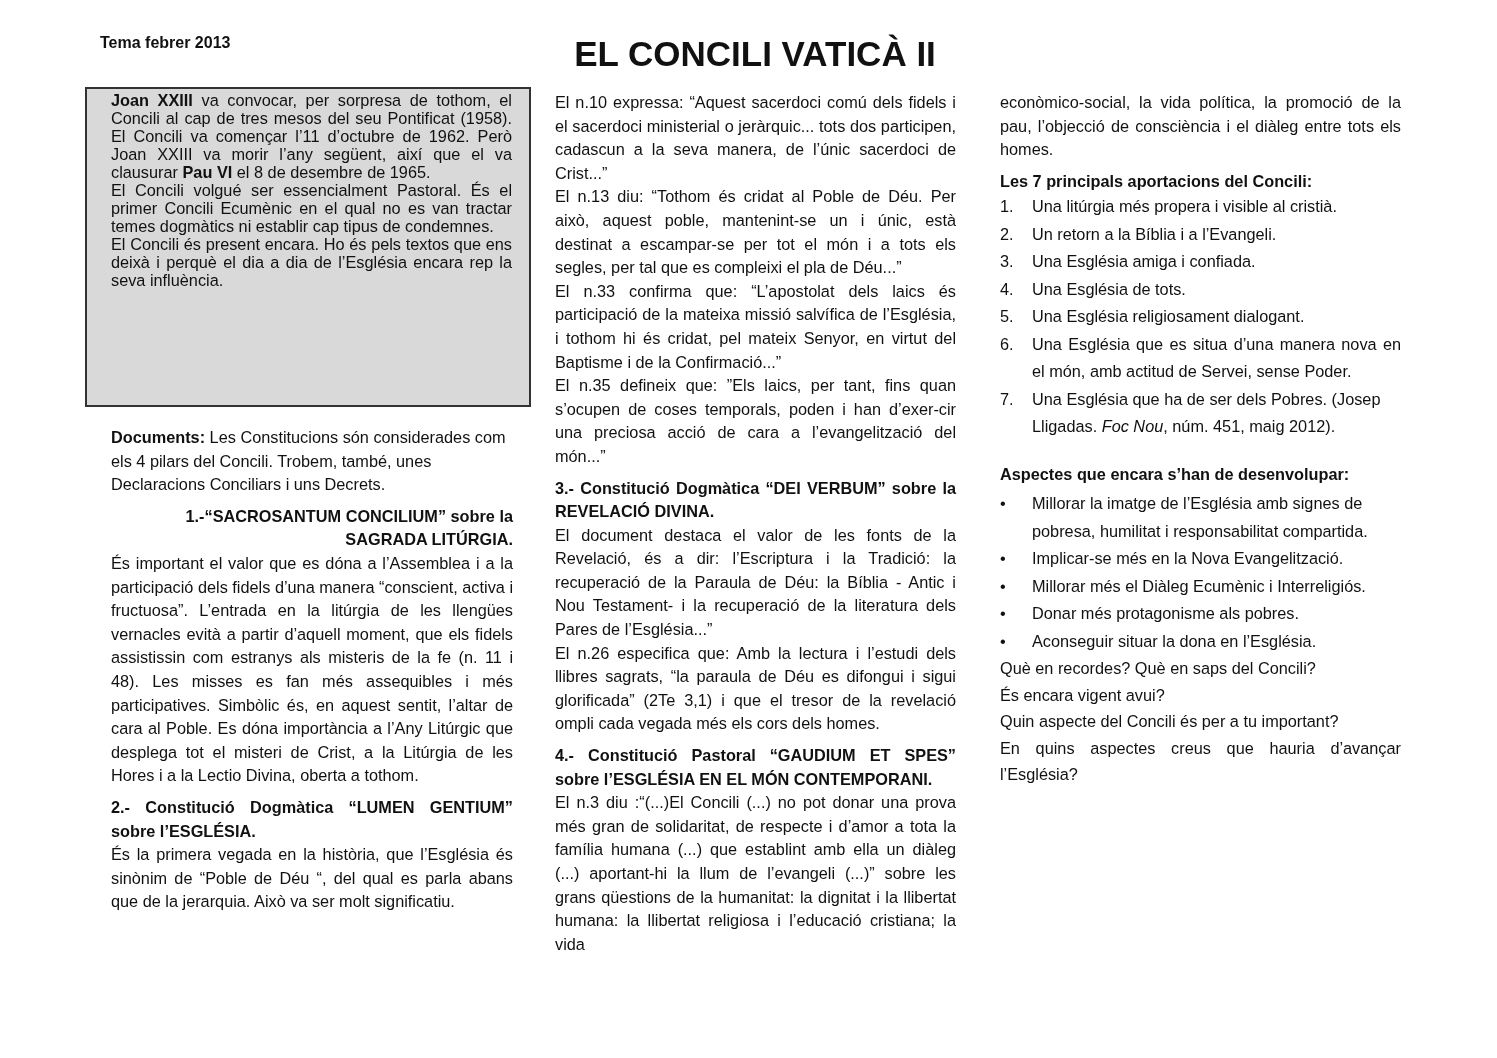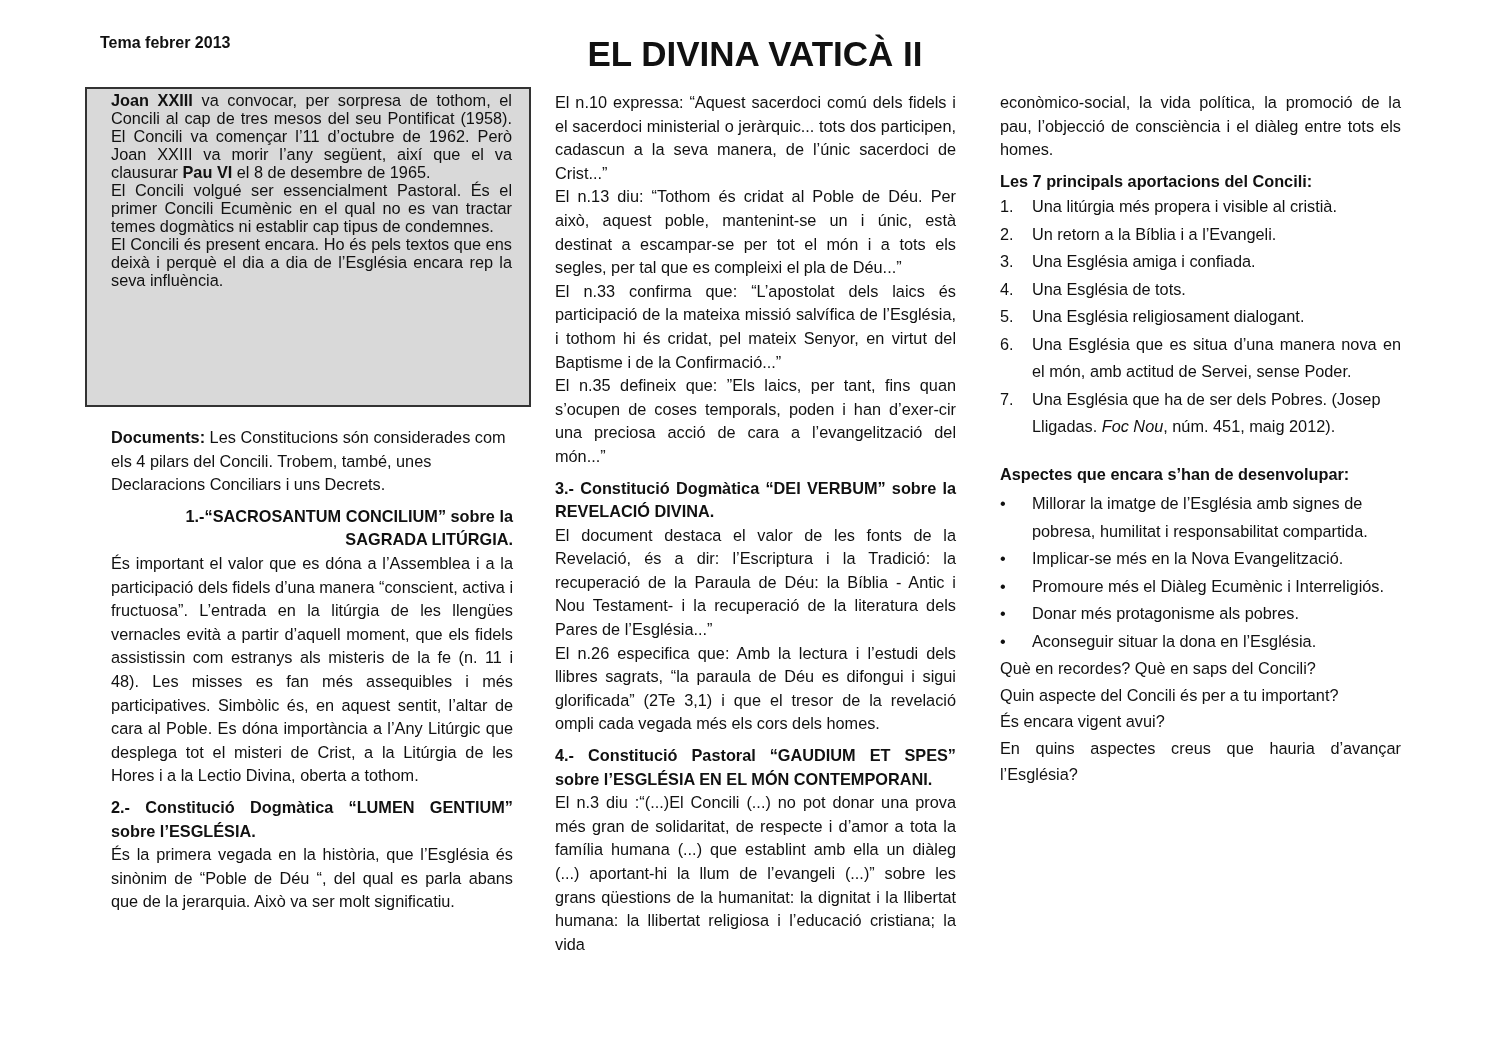--- a/index.html
+++ b/index.html
@@ -23,21 +23,21 @@
   .gap2 { margin-top:12px !important; }
   ol.num, ul.bul { margin:0; padding:0; list-style:none; }
   ol.num li, ul.bul li { position:relative; padding-left:32px; text-align:justify; line-height:27.5px; }
   .marker { position:absolute; left:0; top:0; }
   .q { line-height:26.5px; }
 </style>
 </head>
 <body>
 
 <div class="header-left">Tema febrer 2013</div>
-<div class="title">EL DIVINA VATICÀ II</div>
+<div class="title">EL CONCILI VATICÀ II</div>
 
 <div class="box"></div>
 <div class="box-text">
   <p><b>Joan XXIII</b><span> va convocar, per sorpresa  de tothom, el Concili al cap de tres mesos del seu Pontificat (1958). El Concili va començar l’11 d’octubre de 1962. Però Joan XXIII va morir l’any següent, així que el va clausurar </span><b>Pau VI</b><span> el 8 de desembre de 1965.</span></p>
   <p>El Concili volgué ser essencialment Pastoral.  És el primer Concili Ecumènic en el qual no es van tractar temes dogmàtics ni establir cap tipus de condemnes.</p>
   <p>El Concili és present encara. Ho és pels textos que ens deixà i perquè el dia a dia de l’Església  encara rep la seva influència.</p>
 </div>
 
 <div class="col col1" style="top:426px;">
   <p style="text-align:left;"><b>Documents:</b><span> Les Constitucions són considerades com els 4 pilars del Concili. Trobem, també, unes Declaracions Conciliars i uns Decrets.</span></p>
@@ -69,22 +69,22 @@
     <li><span class="marker">4.</span><span>Una Església  de tots.</span></li>
     <li><span class="marker">5.</span><span>Una Església religiosament dialogant.</span></li>
     <li><span class="marker">6.</span><span>Una Església que es situa d’una manera nova en el món, amb actitud de Servei, sense Poder.</span></li>
     <li style="text-align:left;"><span class="marker">7.</span><span>Una Església que ha de ser dels Pobres. (Josep Lligadas. </span><i>Foc Nou</i><span>, núm. 451, maig 2012).</span></li>
   </ol>
 
   <p class="heading gap2" style="margin-top:22px !important;">Aspectes que encara s’han de desenvolupar:</p>
   <ul class="bul" style="margin-top:4px;">
     <li style="text-align:left;"><span class="marker">•</span><span>Millorar la imatge de l’Església amb signes de pobresa, humilitat i responsabilitat compartida.</span></li>
     <li style="text-align:left;"><span class="marker">•</span><span>Implicar-se més en la Nova Evangelització.</span></li>
-    <li style="text-align:left;"><span class="marker">•</span><span>Promoure més el Diàleg Ecumènic i Interreligiós.</span></li>
+    <li style="text-align:left;"><span class="marker">•</span><span>Millorar més el Diàleg Ecumènic i Interreligiós.</span></li>
     <li style="text-align:left;"><span class="marker">•</span><span>Donar més protagonisme als pobres.</span></li>
     <li style="text-align:left;"><span class="marker">•</span><span>Aconseguir situar  la dona en l’Església.</span></li>
   </ul>
 
   <p class="q">Què en recordes? Què en saps del Concili?</p>
+  <p class="q">És encara vigent avui?</p>
   <p class="q">Quin aspecte del Concili és per a tu important?</p>
-  <p class="q">És encara vigent avui?</p>
   <p class="q">En quins aspectes creus que hauria d’avançar l’Església?</p>
 </div>
 
 </body></html>

